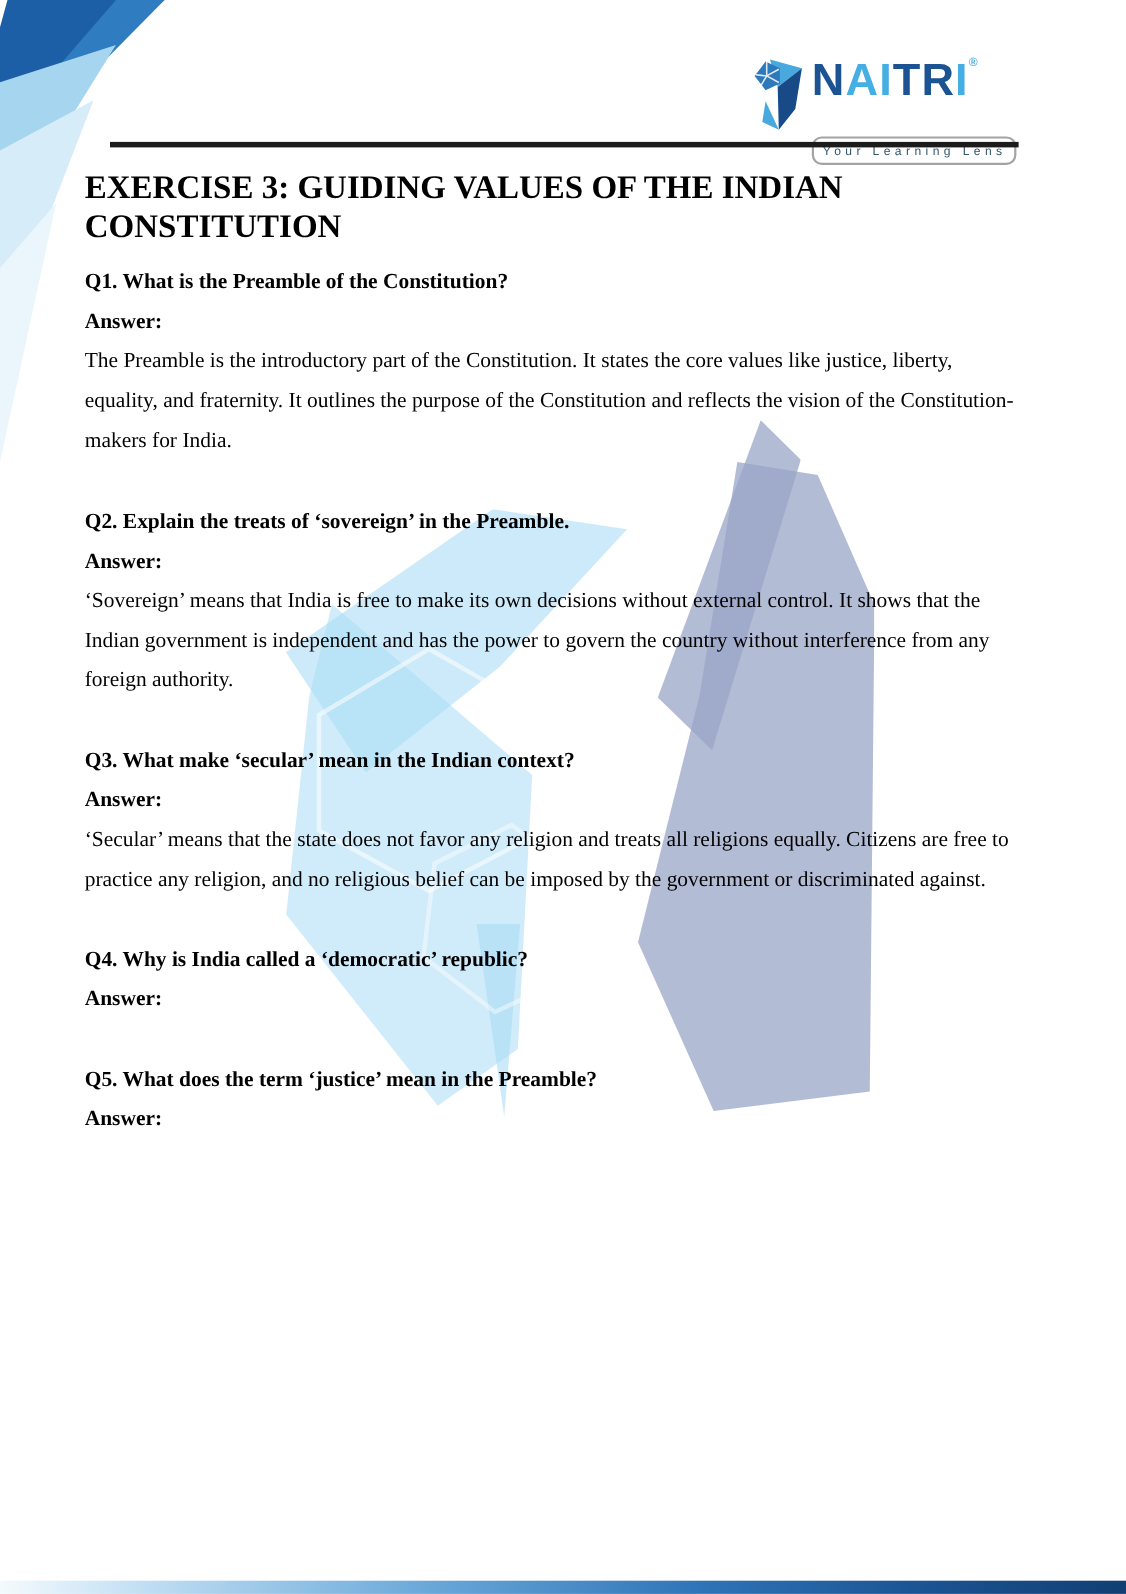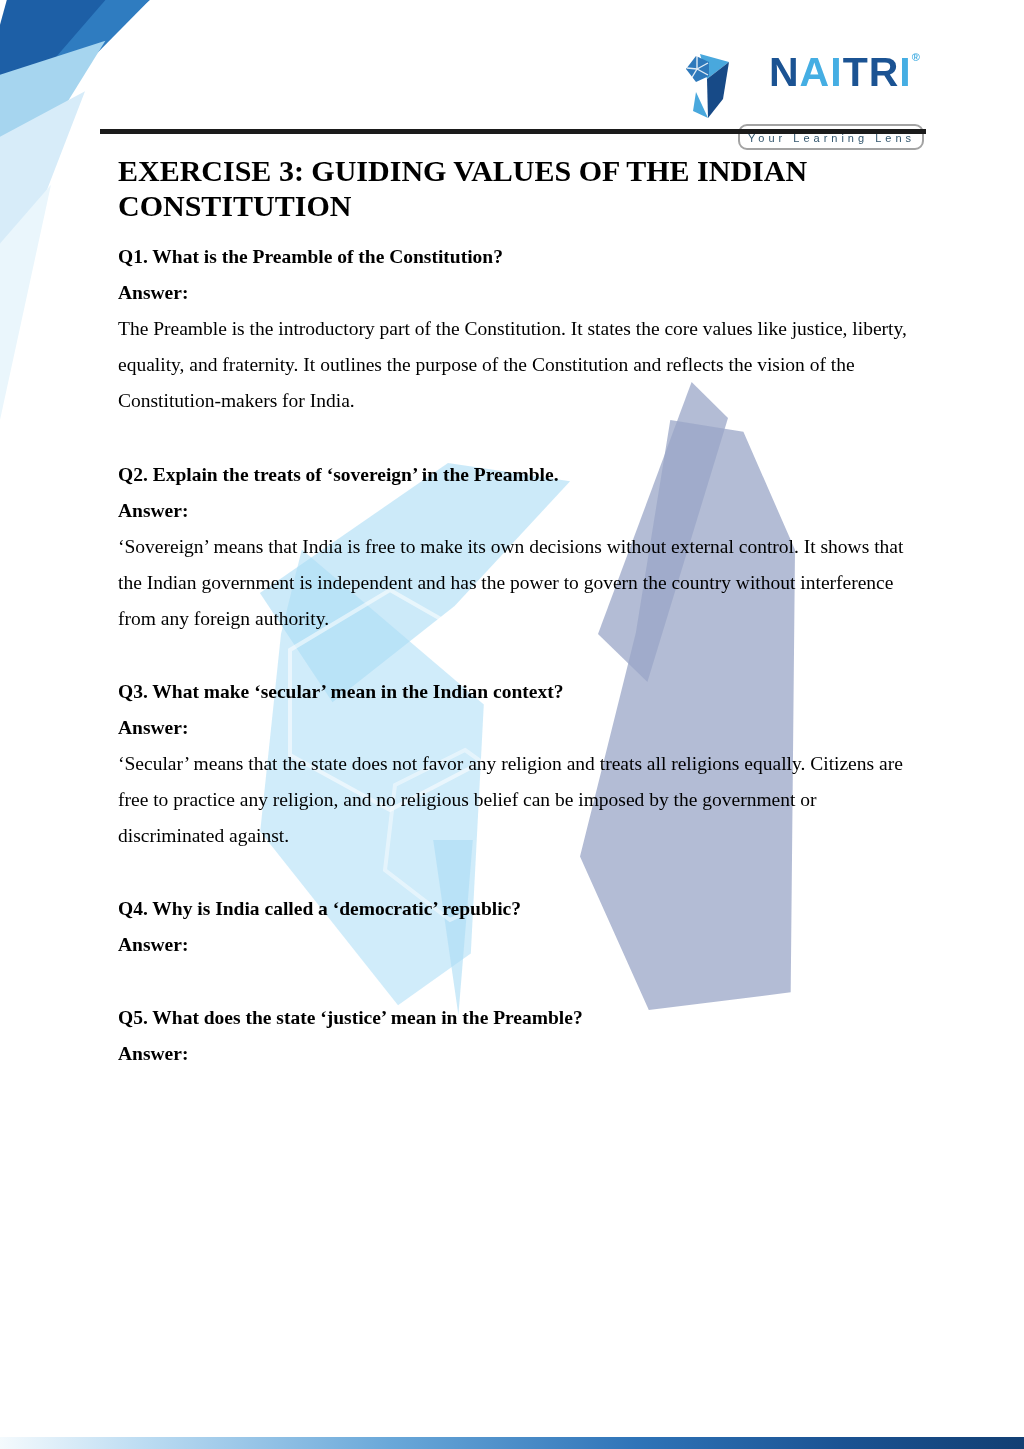--- a/index.html
+++ b/index.html
@@ -33,34 +33,34 @@
        clip-path:polygon(18% 2%,88% 35%,83% 88%,55% 99%,2% 62%,10% 20%);}
   .wm-blue-spike{left:408px;top:840px;width:90px;height:175px;background:#aadcf5;opacity:.6;
        clip-path:polygon(28% 0%,72% 0%,56% 100%);}
   .wm-gray-band{left:598px;top:382px;width:130px;height:300px;background:#99a5c7;opacity:.75;
        clip-path:polygon(72% 0%,100% 12%,38% 100%,0% 84%);}
   .wm-gray-main{left:580px;top:420px;width:215px;height:590px;background:#99a5c7;opacity:.75;
        clip-path:polygon(42% 0%,76% 2%,100% 22%,98% 97%,32% 100%,0% 74%,26% 36%);}
   .wm-aperture{left:250px;top:555px;width:310px;height:410px;}
   
   .logo-block{position:absolute;top:52px;right:100px;width:242px;z-index:2;}
-  .logo-row{display:flex;align-items:flex-start;gap:31px;}
+  .logo-row{display:flex;align-items:flex-start;}
   .logo-icon{width:52px;height:68px;margin-right:4px;}
   .wordmark{font-family:"Liberation Sans", sans-serif;font-weight:800;font-size:41px;
             line-height:1;letter-spacing:1px;white-space:nowrap;}
   .wordmark .lt-dark{color:#1b5393;}
   .wordmark .lt-light{color:#45aee3;}
   .reg{font-size:11px;color:#45aee3;vertical-align:top;line-height:1;}
   .tagline-box{margin-top:4px;margin-left:56px;border:2px solid #a3a3a3;border-radius:9px;
             padding:2px 8px;text-align:center;}
   .tagline{font-family:"Liberation Sans", sans-serif;font-size:11px;letter-spacing:4px;
             color:#32566e;white-space:nowrap;}
   .header-rule{position:absolute;left:100px;top:129px;width:826px;height:5px;background:#1b1b1b;z-index:2;}
   
-  .content{position:relative;z-index:1;padding:153px 97px 0 118px;}
+  .content{position:relative;z-index:1;padding:153px 97px 0 77px;}
   .doc-title{font-size:30px;font-weight:bold;line-height:1.17;margin:0 0 16px 0;}
   .qa-block{margin-bottom:37px;}
   .qa-block p{margin:0;font-size:19.5px;line-height:1.85;}
   .q-heading{font-weight:bold;font-family:Liberation Serif, serif;}
   .a-label{font-weight:bold;}
   
   .bottom-bar{position:absolute;left:0;bottom:0;width:1024px;height:12px;z-index:2;
     background:linear-gradient(to right,#f4fafd 0%,#bcdcf2 14%,#6aa8d9 38%,#2f74b8 62%,#1b5393 82%,#123f73 100%);}
 </style>
 </head>
@@ -135,18 +135,18 @@
     <p class="a-label">Answer:</p>
     <p class="a-text">‘Secular’ means that the state does not favor any religion and treats all religions equally. Citizens are free to practice any religion, and no religious belief can be imposed by the government or discriminated against.</p>
   </div>
 
   <div class="qa-block">
     <p class="q-heading">Q4. Why is India called a ‘democratic’ republic?</p>
     <p class="a-label">Answer:</p>
   </div>
 
   <div class="qa-block">
-    <p class="q-heading">Q5. What does the state ‘justice’ mean in the Preamble?</p>
+    <p class="q-heading">Q5. What does the term ‘justice’ mean in the Preamble?</p>
     <p class="a-label">Answer:</p>
   </div>
 </div>
 
 <div class="bottom-bar"></div>
 
 </body></html>

